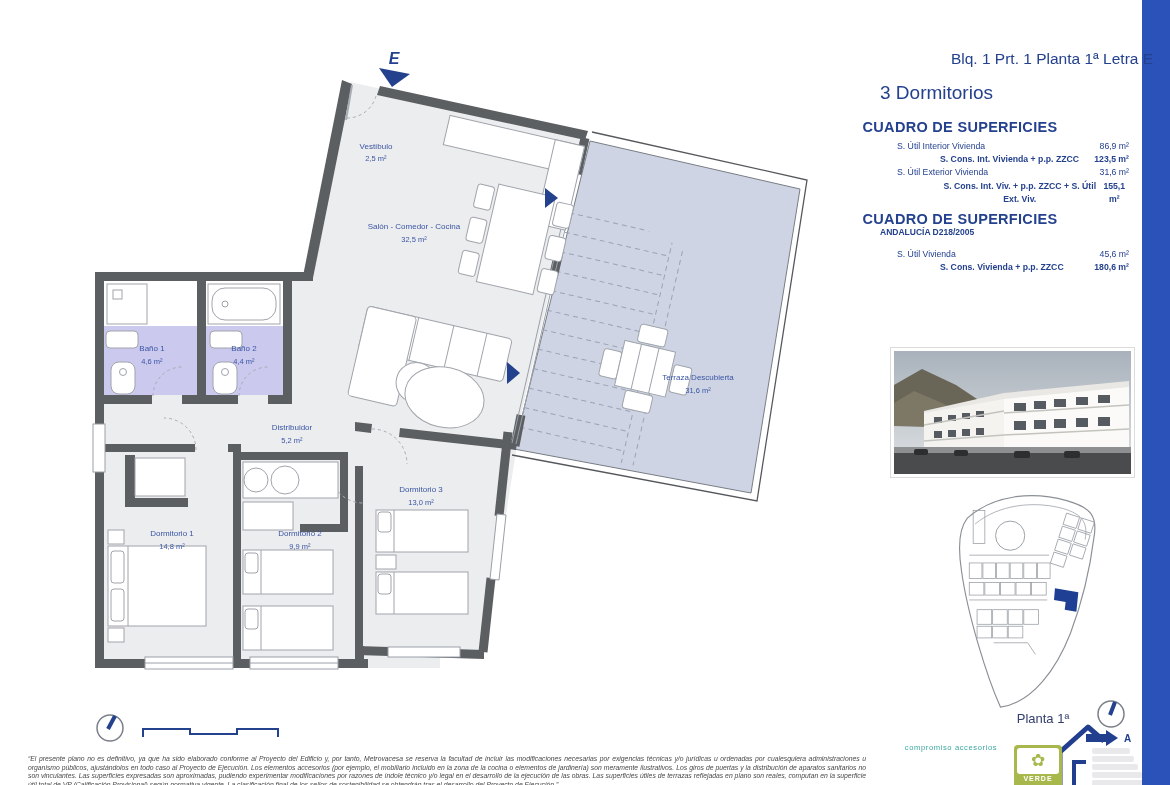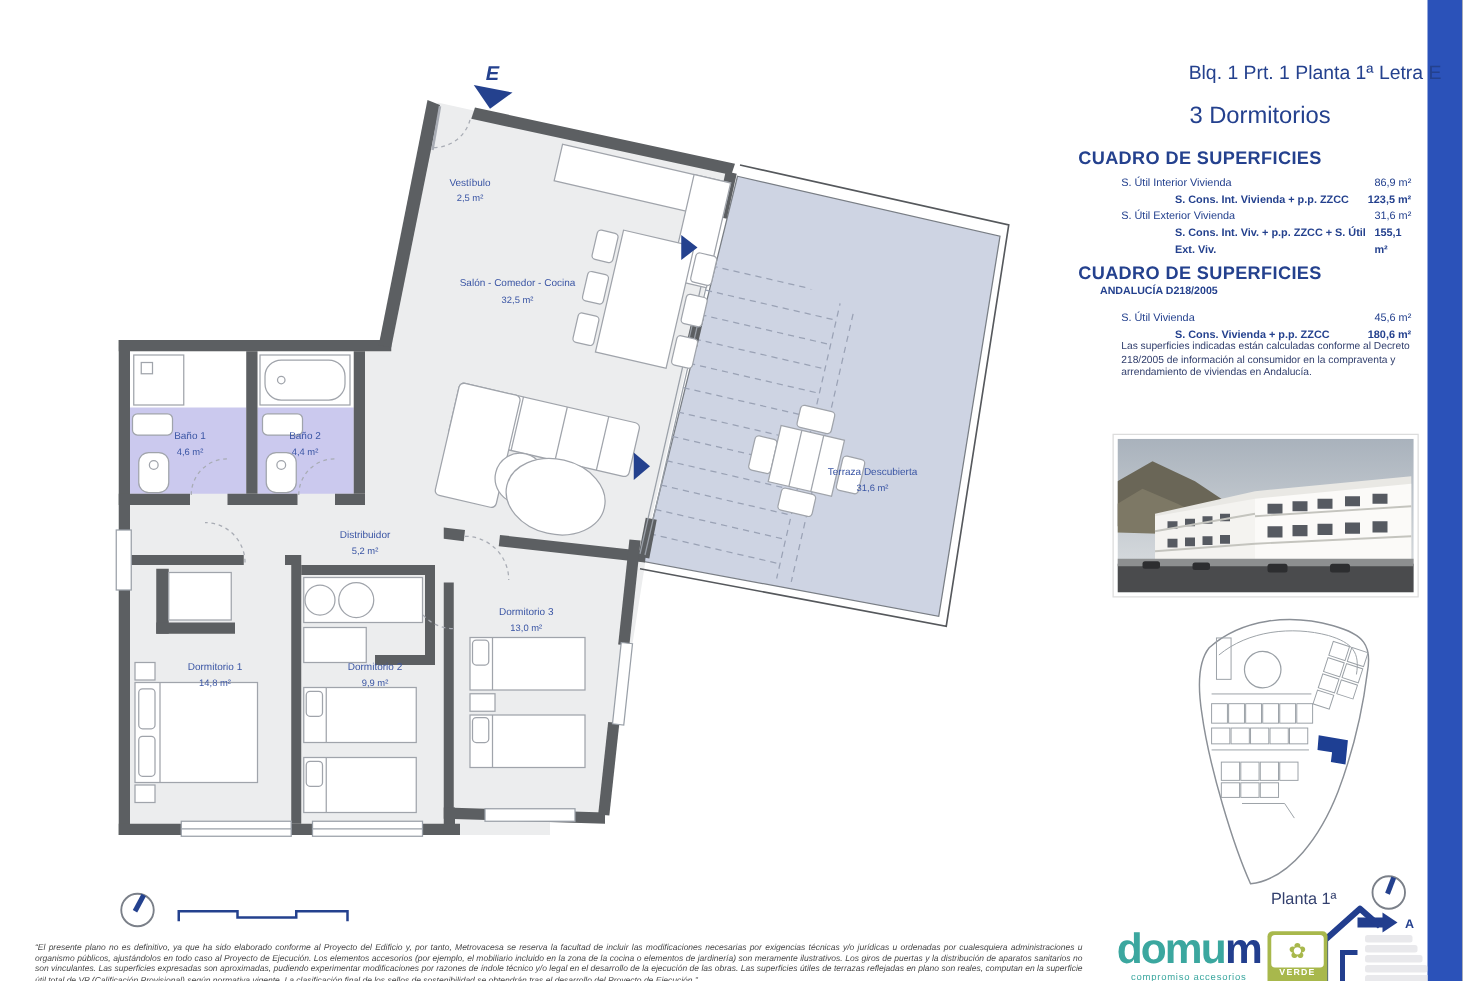--- a/index.html
+++ b/index.html
@@ -3,25 +3,25 @@
 <meta charset="utf-8">
 <style>
   html,body{margin:0;padding:0;background:#888;}
   .page{position:relative;width:1170px;height:785px;background:#ffffff;overflow:hidden;
         font-family:"Liberation Sans",sans-serif;}
   .abs{position:absolute;}
   
   .royal-bar{left:1142px;top:0;width:28px;height:785px;background:#2b52b9;}
   
   .hdr1{left:924px;top:50px;width:256px;text-align:center;color:#24418e;font-size:15.5px;}
-  .hdr2{left:880px;top:82px;width:256px;text-align:center;color:#24418e;font-size:19px;}
+  .hdr2{left:880px;top:82px;width:256px;text-align:left;color:#24418e;font-size:19px;}
   .tbl-title{left:832px;width:256px;text-align:center;color:#24418e;font-size:14.5px;font-weight:bold;letter-spacing:.3px;}
   .t1-title{top:119px;} .t2-title{top:211px;}
   .tbl-sub{left:880px;top:227px;width:256px;text-align:left;color:#24418e;font-size:8.5px;font-weight:bold;}
-  .t-rows{left:897px;width:232px;color:#24418e;font-size:8.7px;}
+  .t-rows{left:897px;width:232px;color:#24418e;font-size:8.7px;text-align:center;}
   .t1-rows{top:140px;} .t2-rows{top:248px;}
   .t-row{display:flex;justify-content:space-between;line-height:13.2px;}
   .t-row.bold{font-weight:bold;margin-left:43px;}
   .t-note{left:897px;top:272px;width:236px;color:#33406e;font-size:8.2px;line-height:1.28;}
   
   .photo{left:890px;top:347px;width:245px;height:131px;background:#fff;border:1px solid #dcdcdc;padding:3px;box-sizing:border-box;}
   .photo svg{display:block;width:100%;height:100%;}
   
   .siteplan{left:935px;top:487px;width:200px;height:222px;}
   .site-caption{left:978px;top:711px;width:130px;text-align:center;color:#33406e;font-size:13px;}
@@ -288,21 +288,20 @@
   <div class="abs t-rows t2-rows">
     <div class="t-row">
       <span>S. Útil Vivienda</span>
         <span>45,6 m²</span>
     </div>
     <div class="t-row bold">
       <span>S. Cons. Vivienda + p.p. ZZCC</span>
         <span>180,6 m²</span>
     </div>
   </div>
-  <div class="abs t-note">Las superficies indicadas están calculadas conforme al Decreto 218/2005 de información al consumidor en la compraventa y arrendamiento de viviendas en Andalucía.</div>
 
   <div class="abs photo">
     <svg viewBox="0 0 237 123" preserveAspectRatio="none">
       <defs>
         <linearGradient id="sky" x1="0" y1="0" x2="0" y2="1">
           <stop offset="0" stop-color="#a9b2bc"></stop>
             <stop offset="1" stop-color="#dfe2e4"></stop>
         </linearGradient>
       </defs>
       <rect width="237" height="123" fill="url(#sky)"></rect>
@@ -401,23 +400,20 @@
       <rect x="42" y="58" width="54" height="6" rx="2"></rect>
     </g>
     <polygon points="36,12 58,12 58,20 36,20" fill="#223e8e"></polygon>
     <polygon points="56,8 68,16 56,24" fill="#223e8e"></polygon>
     <text x="74" y="20" font-size="10" font-weight="bold" fill="#223e8e">A</text>
     <path d="M10,63 L10,30 L38,5 L54,19" fill="none" stroke="#223e8e" stroke-width="5" stroke-linejoin="round"></path>
     <path d="M24,63 L24,40 L36,40" fill="none" stroke="#223e8e" stroke-width="4"></path>
   </svg>
 
   <div class="abs domum">
-    <span class="big">
-      <span class="teal">domu</span><span class="navy">m</span>
-    </span>
     <span class="tag">compromiso accesorios</span>
   </div>
   <div class="abs verde">
     <div class="inner">✿</div>
     <span class="vlabel">VERDE</span>
   </div>
 
   <div class="abs disclaimer">“El presente plano no es definitivo, ya que ha sido elaborado conforme al Proyecto del Edificio y, por tanto, Metrovacesa se reserva la facultad de incluir las modificaciones necesarias por exigencias técnicas y/o jurídicas u ordenadas por cualesquiera administraciones u organismo públicos, ajustándolos en todo caso al Proyecto de Ejecución. Los elementos accesorios (por ejemplo, el mobiliario incluido en la zona de la cocina o elementos de jardinería) son meramente ilustrativos. Los giros de puertas y la distribución de aparatos sanitarios no son vinculantes. Las superficies expresadas son aproximadas, pudiendo experimentar modificaciones por razones de índole técnico y/o legal en el desarrollo de la ejecución de las obras. Las superficies útiles de terrazas reflejadas en plano son reales, computan en la superficie útil total de VP (Calificación Provisional) según normativa vigente. La clasificación final de los sellos de sostenibilidad se obtendrán tras el desarrollo del Proyecto de Ejecución.”</div>
 
 </div>

